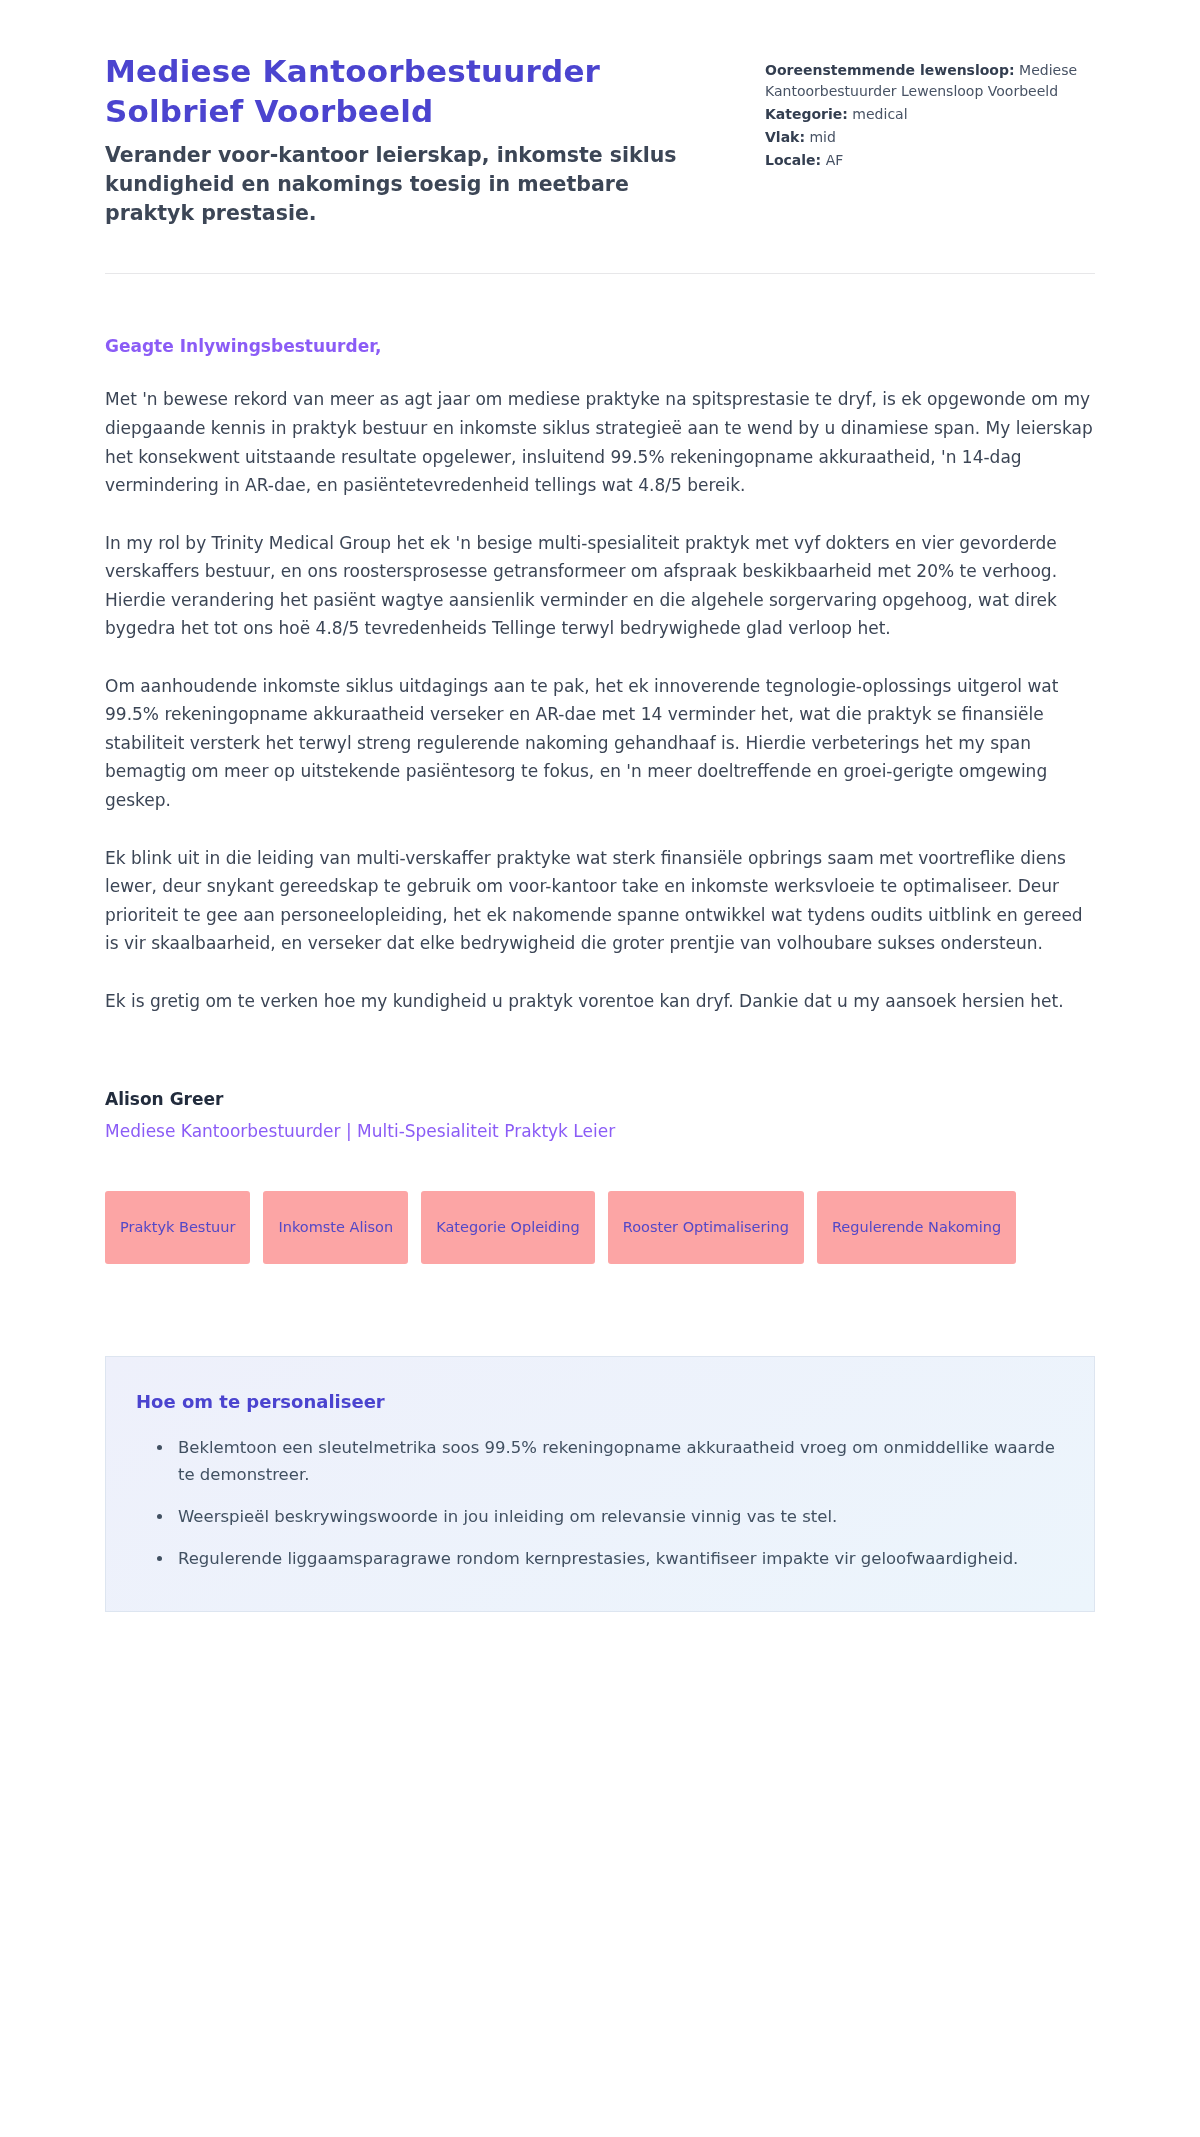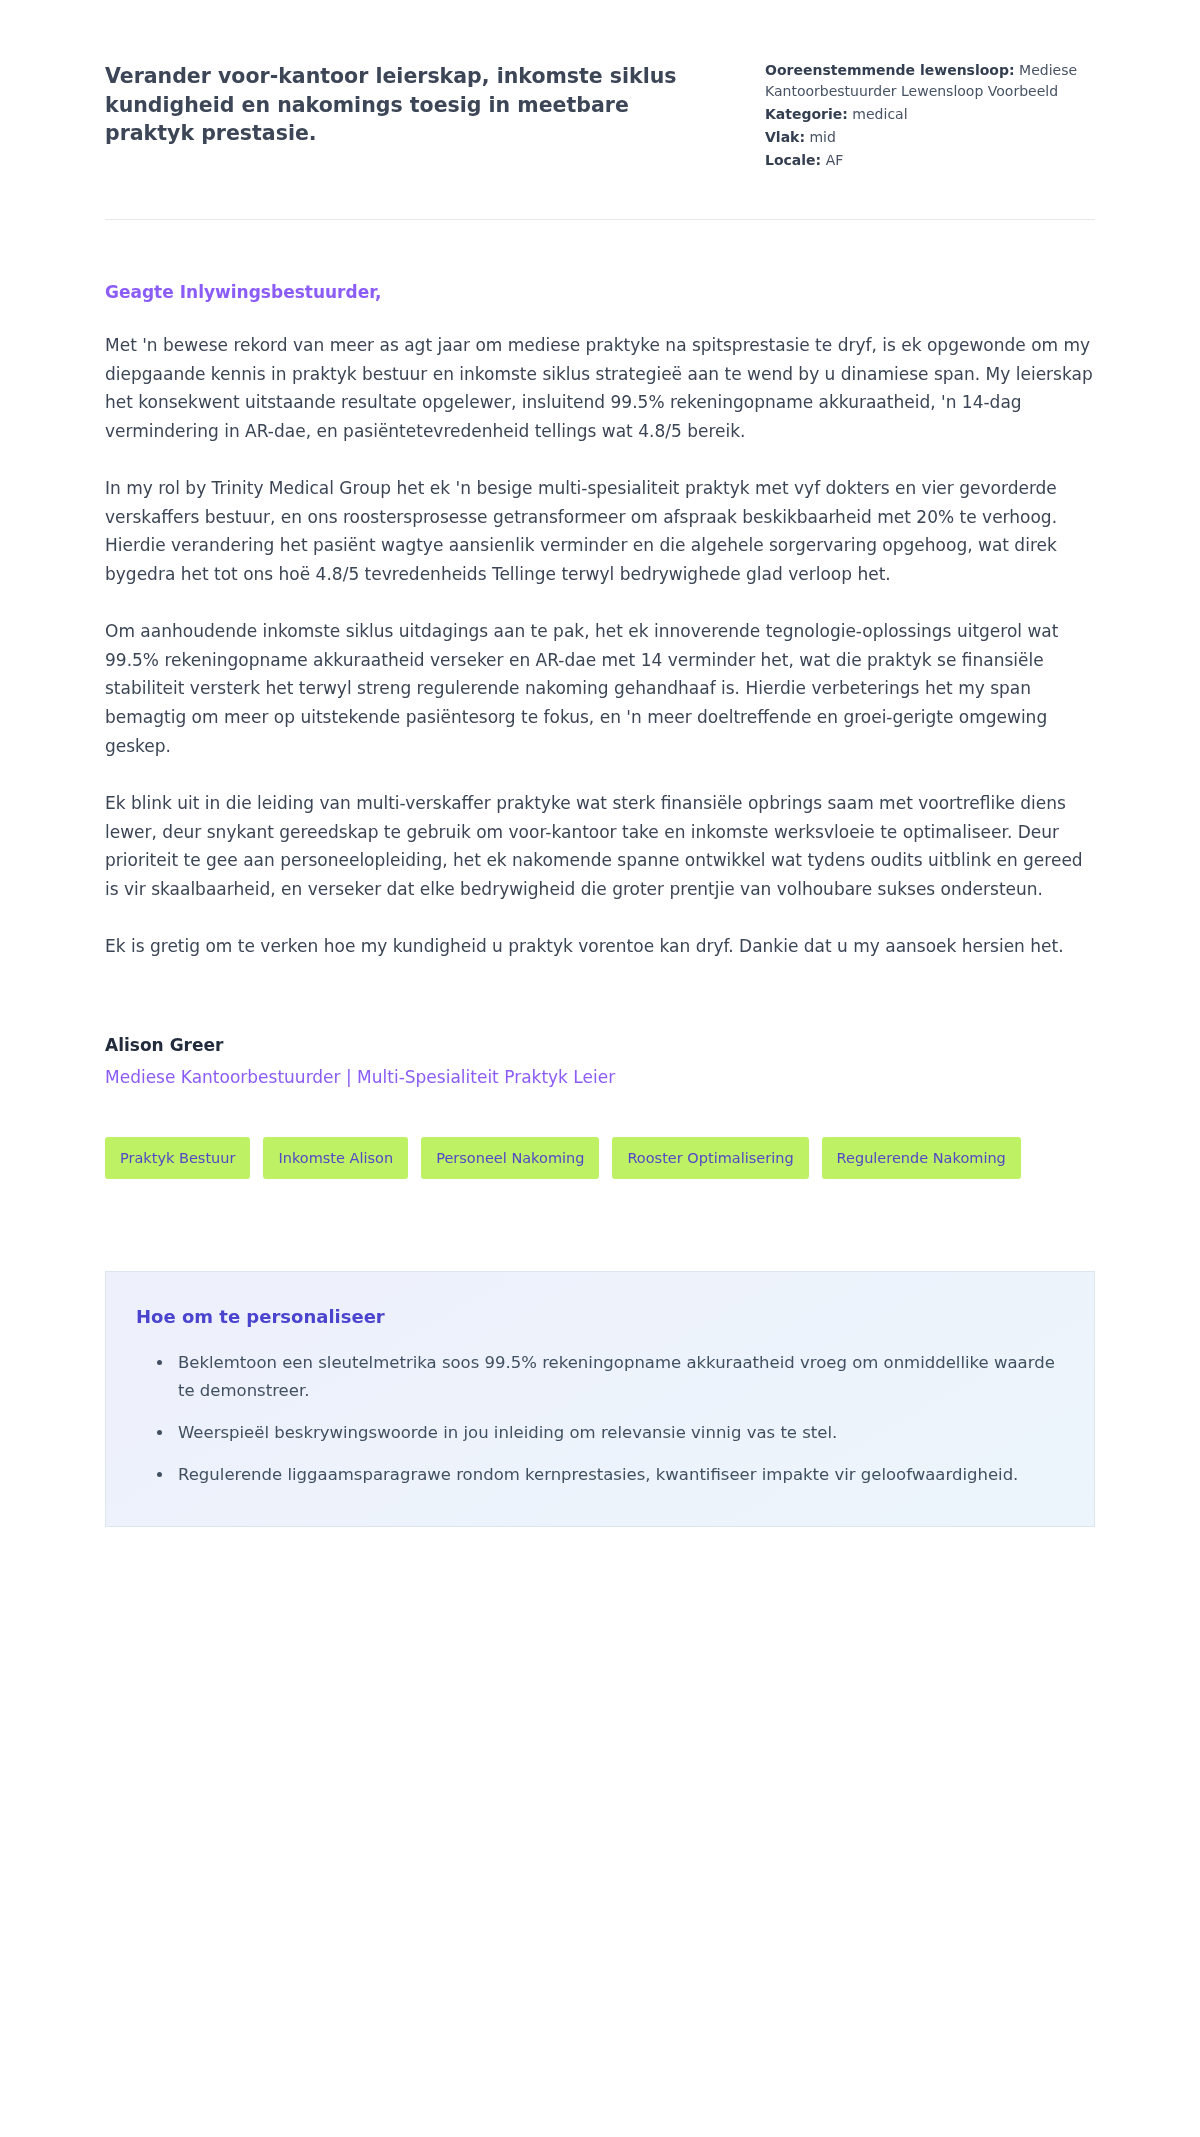--- a/index.html
+++ b/index.html
@@ -84,25 +84,25 @@
   }
   
   .tags {
     margin-top: 50px;
     display: flex;
     flex-wrap: wrap;
     gap: 13px;
   }
   .tag-chip {
     display: inline-block;
-    background: #bef264;
+    background: #fca5a5;
     color: #5348c7;
     font-size: 14.5px;
     line-height: 1;
-    padding: 14px 15px;
+    padding: 29px 15px;
     border-radius: 3px;
     cursor: pointer;
   }
   
   .tip-box {
     margin-top: 92px;
     border: 1px solid #dde5f0;
     background: linear-gradient(150deg, #eef0fb 0%, #ecf5fc 100%);
     padding: 34px 30px 38px 30px;
   }
@@ -127,20 +127,21 @@
   .tip-list li::marker { color: #415061; }
 </style>
 </head>
 <body>
 
 <div class="page">
   <div class="container">
 
     <div class="header">
       <div class="header-left">
+        <h1 class="page-title">Mediese Kantoorbestuurder Solbrief Voorbeeld</h1>
         <div class="page-subtitle">Verander voor-kantoor leierskap, inkomste siklus kundigheid en nakomings toesig in meetbare praktyk prestasie.</div>
       </div>
       <div class="header-meta">
         <div class="meta-row">
           <strong>Ooreenstemmende lewensloop:</strong><span> Mediese Kantoorbestuurder Lewensloop Voorbeeld</span>
         </div>
         <div class="meta-row">
           <strong>Kategorie:</strong><span> medical</span>
         </div>
         <div class="meta-row">
@@ -164,21 +165,21 @@
     </div>
 
     <div class="signature">
       <div class="signature-name">Alison Greer</div>
       <div class="signature-role">Mediese Kantoorbestuurder | Multi-Spesialiteit Praktyk Leier</div>
     </div>
 
     <div class="tags">
       <span class="tag-chip">Praktyk Bestuur</span>
       <span class="tag-chip">Inkomste Alison</span>
-      <span class="tag-chip">Personeel Nakoming</span>
+      <span class="tag-chip">Kategorie Opleiding</span>
       <span class="tag-chip">Rooster Optimalisering</span>
       <span class="tag-chip">Regulerende Nakoming</span>
     </div>
 
     <div class="tip-box">
       <div class="tip-title">Hoe om te personaliseer</div>
       <ul class="tip-list">
         <li>Beklemtoon een sleutelmetrika soos 99.5% rekeningopname akkuraatheid vroeg om onmiddellike waarde te demonstreer.</li>
         <li>Weerspieël beskrywingswoorde in jou inleiding om relevansie vinnig vas te stel.</li>
         <li>Regulerende liggaamsparagrawe rondom kernprestasies, kwantifiseer impakte vir geloofwaardigheid.</li>

